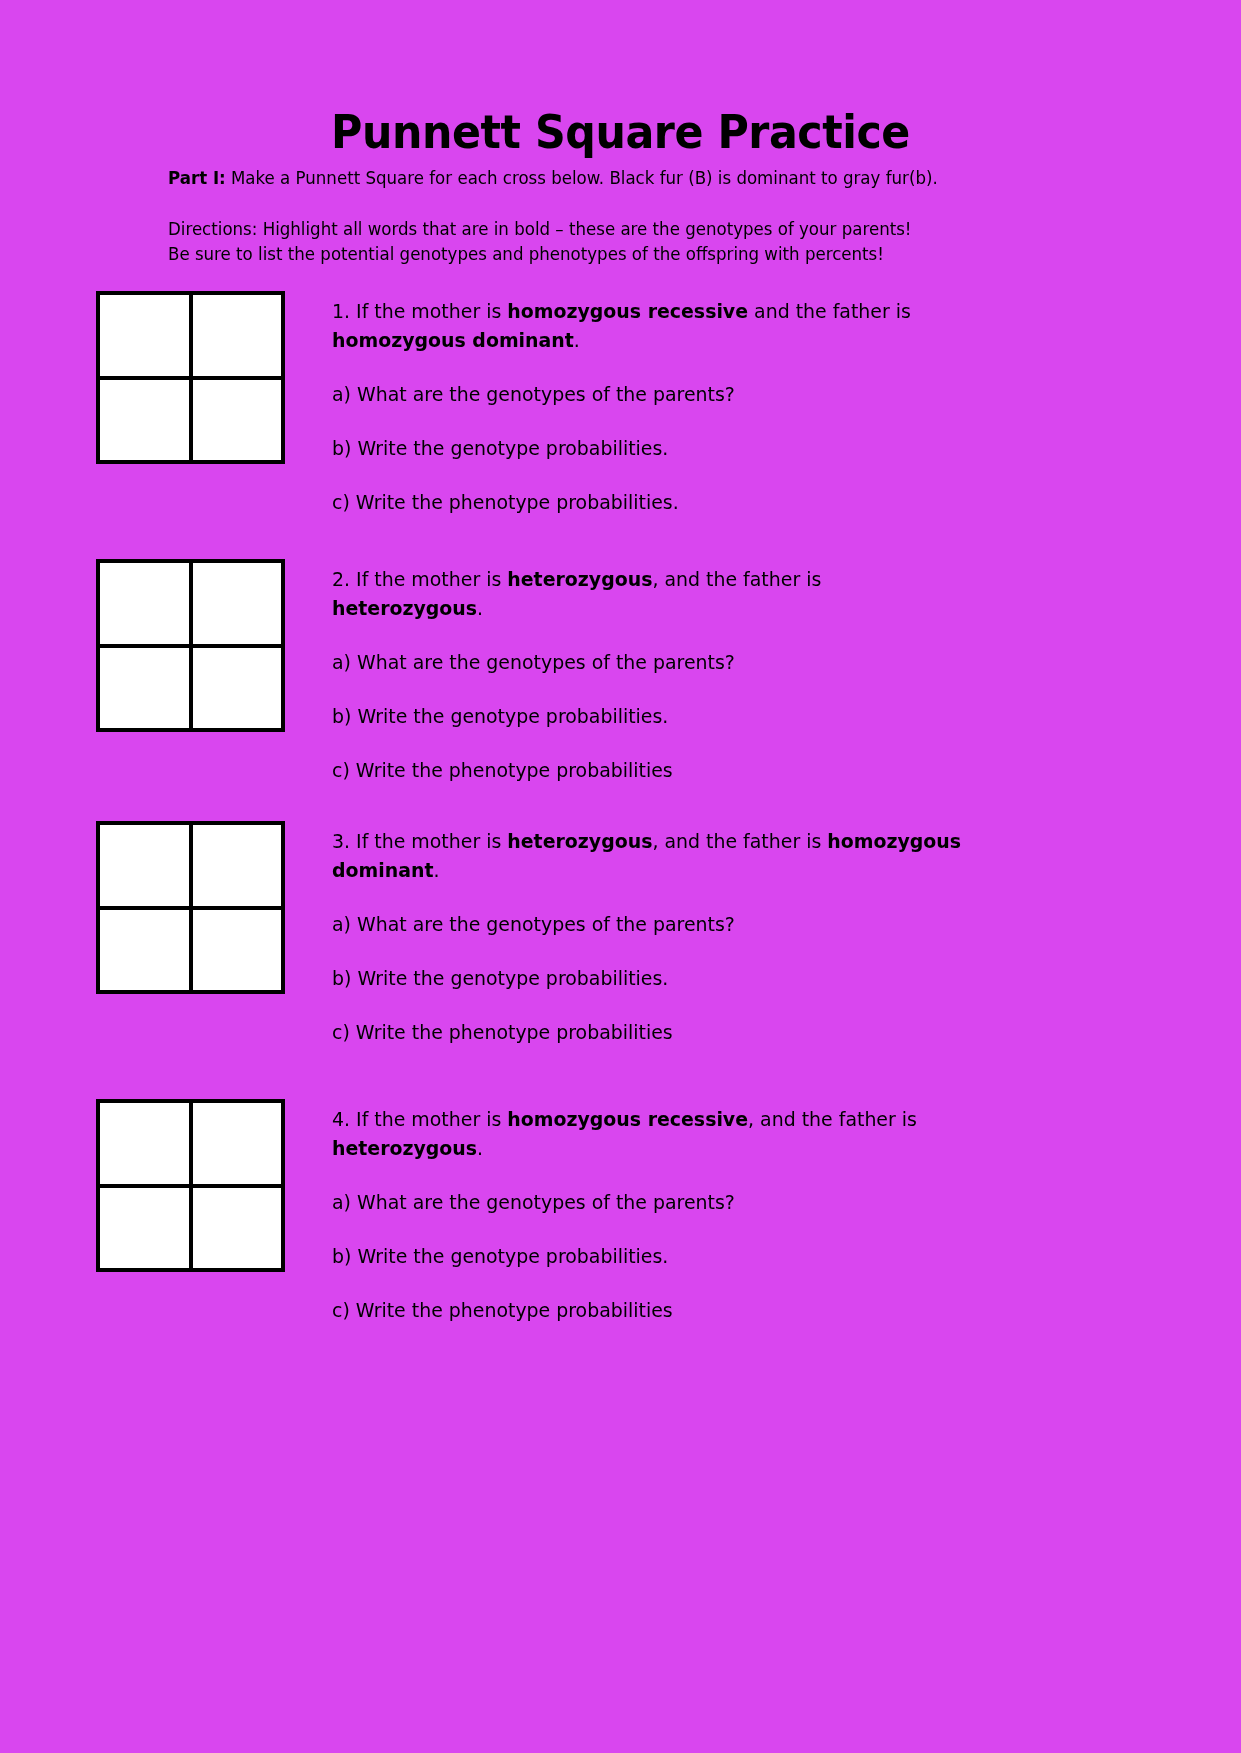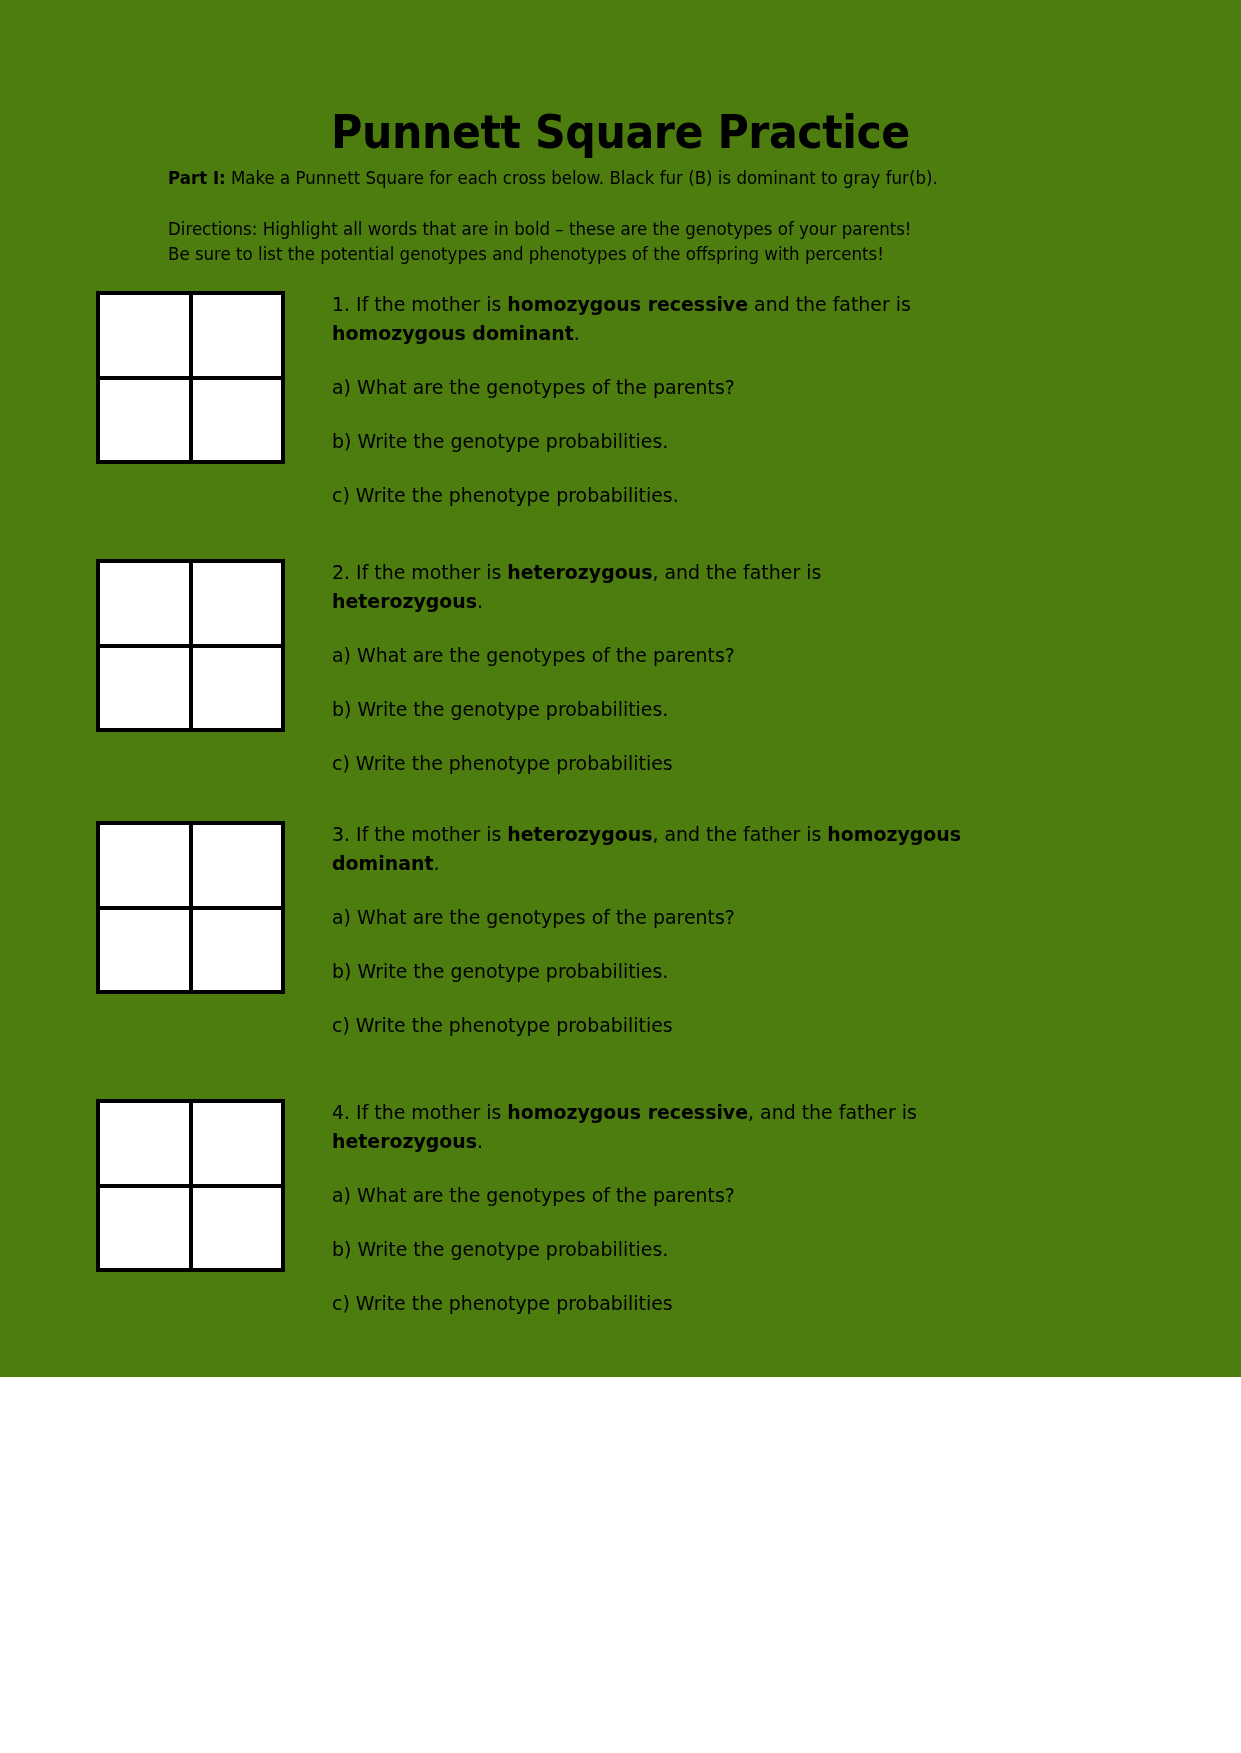--- a/index.html
+++ b/index.html
@@ -8,22 +8,22 @@
     padding: 0;
     background: #ffffff;
   }
   body {
     font-family: "DejaVu Sans", sans-serif;
     color: #000000;
   }
   #page {
     position: relative;
     width: 1241px;
-    height: 1377px;
-    background: #4d7c0f;
+    height: 1753px;
+    background: #d946ef;
     overflow: hidden;
     box-sizing: border-box;
   }
 
   
   .doc-title {
     position: absolute;
     left: 0;
     top: 74px;
     width: 1241px;
@@ -92,21 +92,21 @@
     background: #ffffff;
   }
   .punnett-cell.c0 { border-right: 2px solid #000000; border-bottom: 2px solid #000000; }
   .punnett-cell.c1 { border-left: 2px solid #000000; border-bottom: 2px solid #000000; }
   .punnett-cell.c2 { border-right: 2px solid #000000; border-top: 2px solid #000000; }
   .punnett-cell.c3 { border-left: 2px solid #000000; border-top: 2px solid #000000; }
 
   .q-text {
     position: absolute;
     left: 332px;
-    top: 0;
+    top: 7px;
     width: 660px;
   }
 
   .q-prompt {
     font-size: 19.5px;
     line-height: 28.5px;
     margin: 0 0 0 0;
     transform: scaleX(0.97);
     transform-origin: left top;
   }

